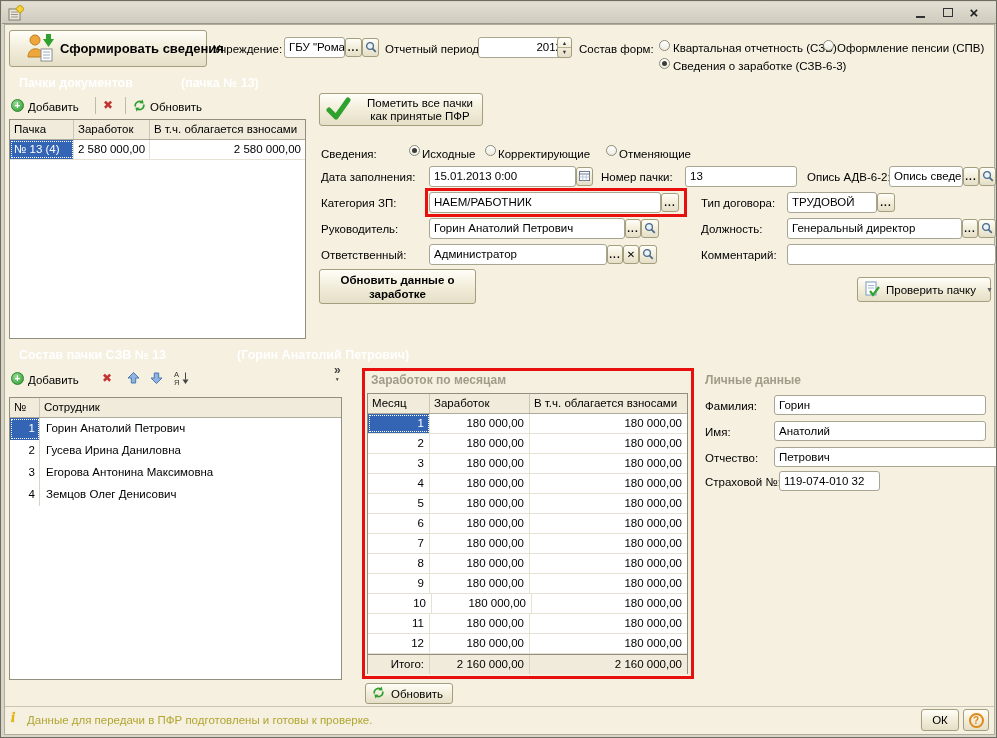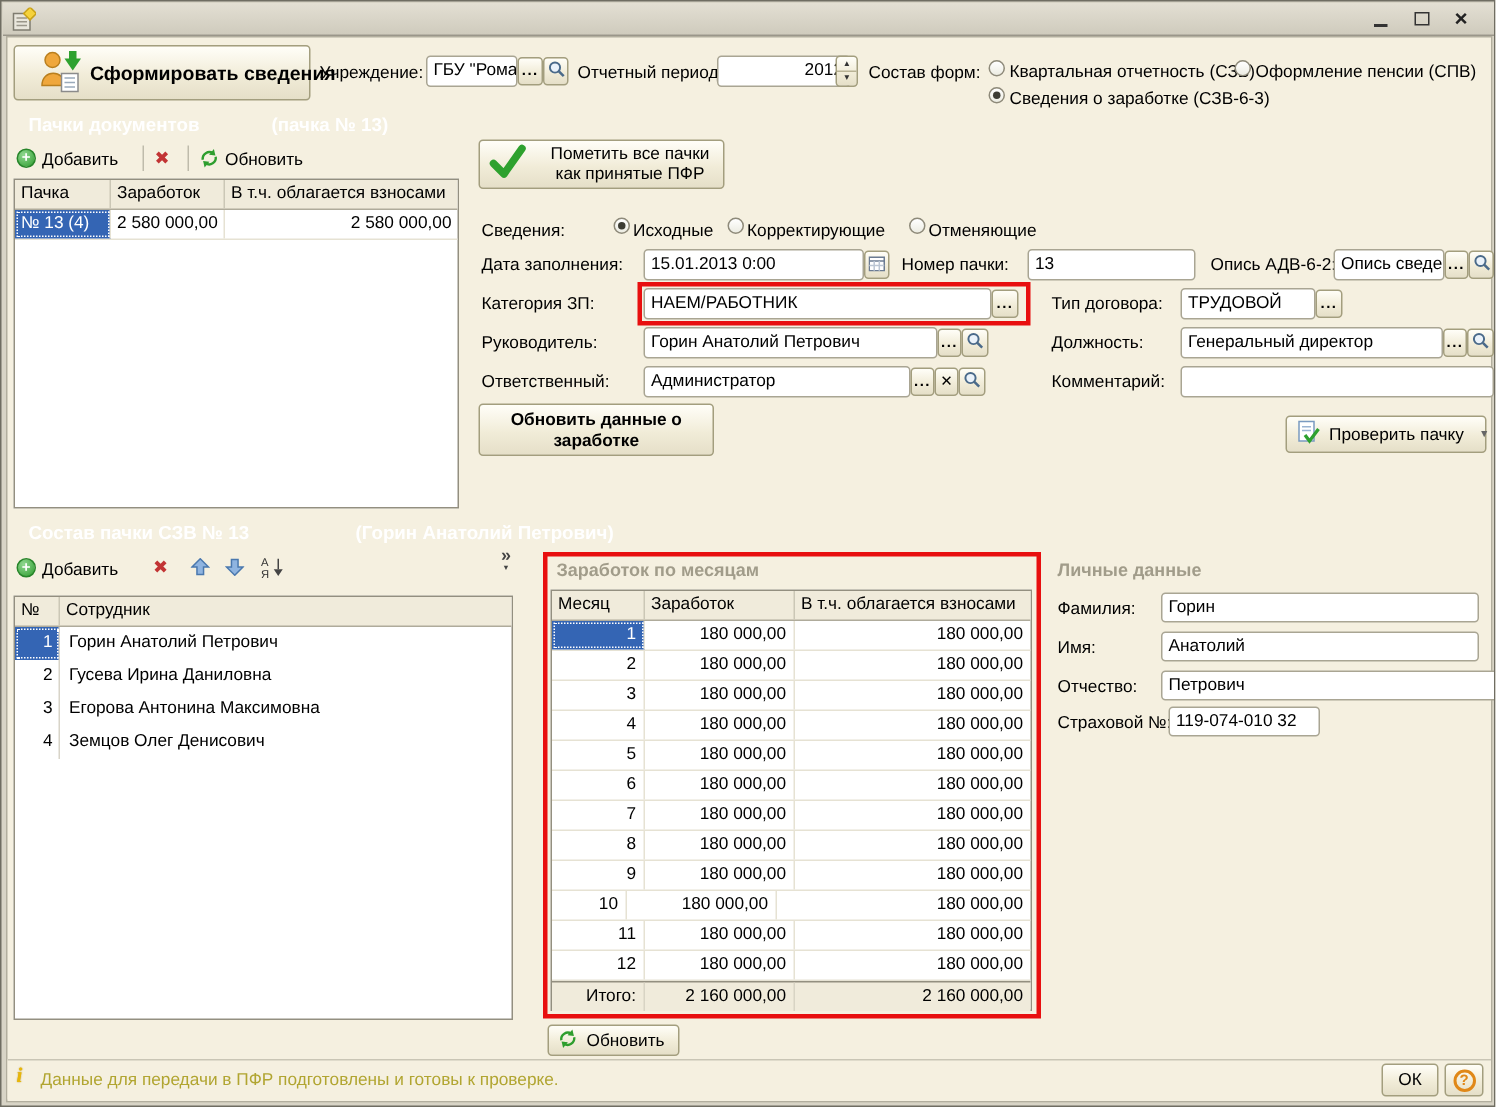--- a/index.html
+++ b/index.html
@@ -370,21 +370,21 @@
           <div class="mc" style="flex:1;border-right:none">180 000,00</div>
         </div>
 
         <div class="mrow">
           <div class="mc" style="width:62px">9</div>
           <div class="mc" style="width:100px">180 000,00</div>
           <div class="mc" style="flex:1;border-right:none">180 000,00</div>
         </div>
 
         <div class="mrow">
-          <div class="mc" style="width:50px">10</div>
+          <div class="mc" style="width:64px">10</div>
           <div class="mc" style="width:100px">180 000,00</div>
           <div class="mc" style="flex:1;border-right:none">180 000,00</div>
         </div>
 
         <div class="mrow">
           <div class="mc" style="width:62px">11</div>
           <div class="mc" style="width:100px">180 000,00</div>
           <div class="mc" style="flex:1;border-right:none">180 000,00</div>
         </div>
 

